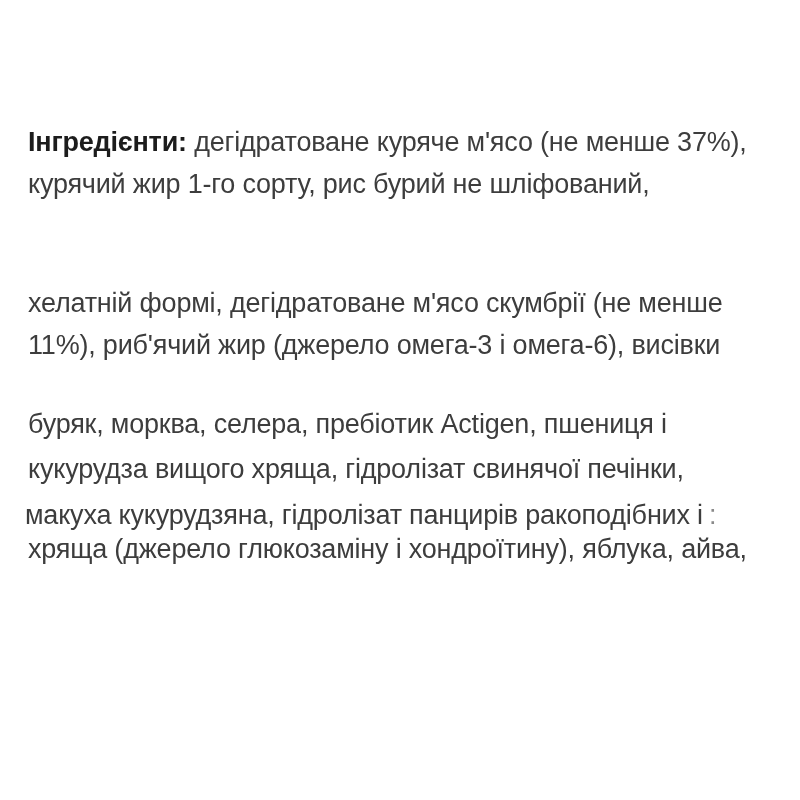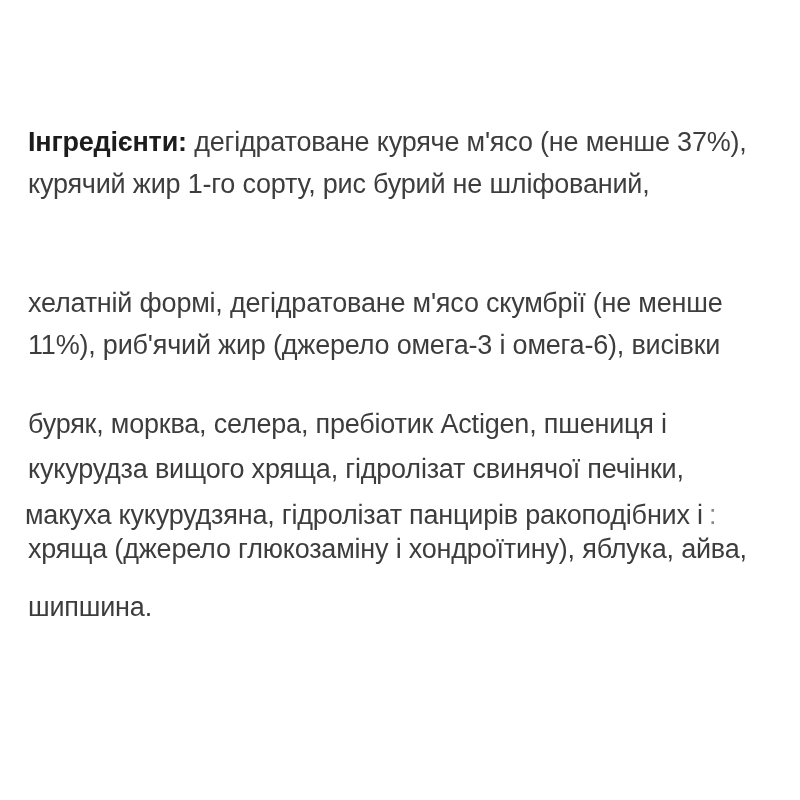--- a/index.html
+++ b/index.html
@@ -88,18 +88,15 @@
     </div>
 
     <div class="text-line l9">
       <span>макуха кукурудзяна, гідролізат панцирів ракоподібних і</span><span class="clip-fragment">:</span>
     </div>
 
     <div class="text-line l10">
       <span>хряща (джерело глюкозаміну і хондроїтину), яблука, айва,</span>
     </div>
 
-    <div class="text-line l11">
-      <span>шипшина.</span>
-    </div>
 
   </div>
 </div>
 
 </body></html>

